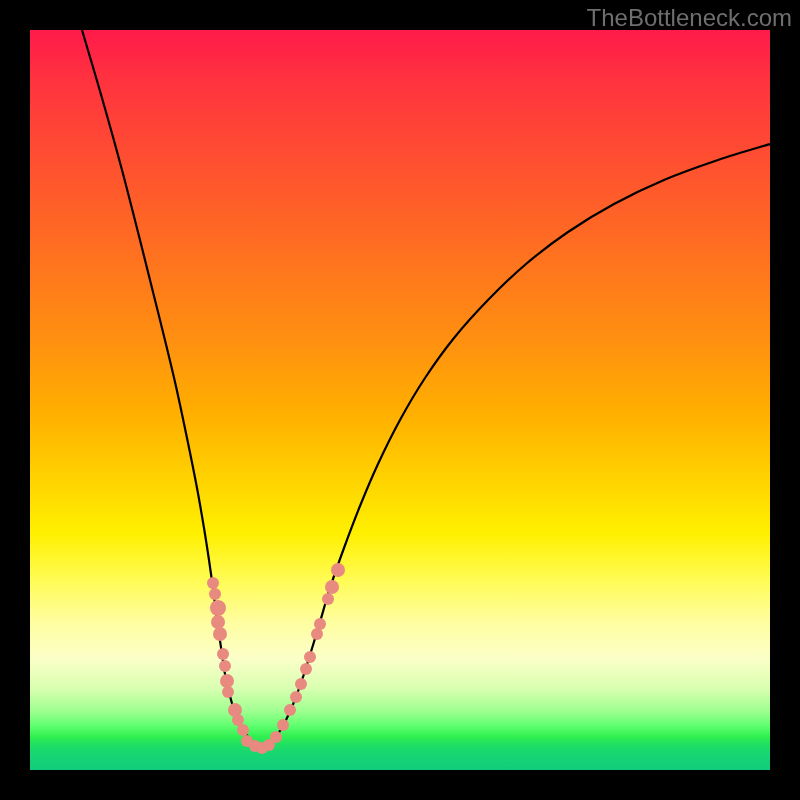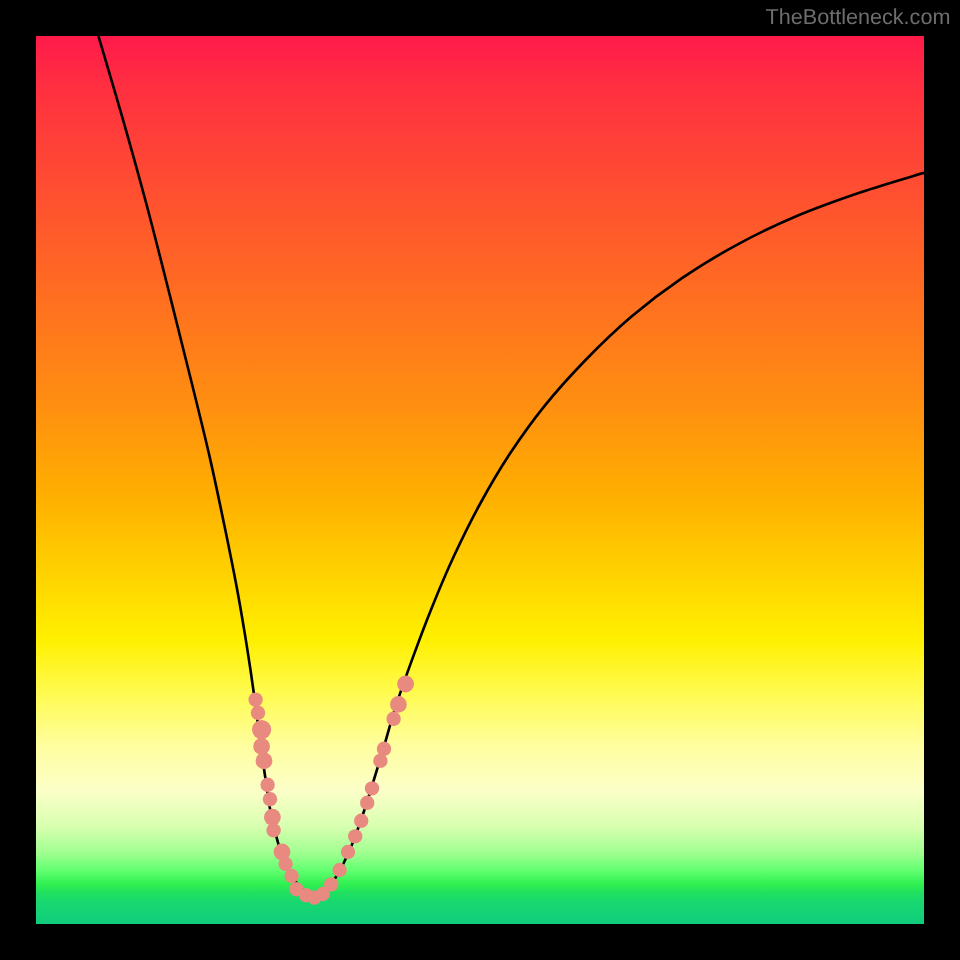--- a/index.html
+++ b/index.html
@@ -12,21 +12,21 @@
       height: 800px;
       background: #000;
       position: relative;
       overflow: hidden;
     }
     .watermark {
       position: absolute;
       top: 4px;
       right: 8px;
       font-family: Arial, sans-serif;
-      font-size: 18px;
+      font-size: 24px;
       font-weight: 500;
       color: #6e6e6e;
       z-index: 10;
     }
     .plot-area {
       position: absolute;
       left: 30px;
       top: 30px;
       width: 740px;
       height: 740px;

